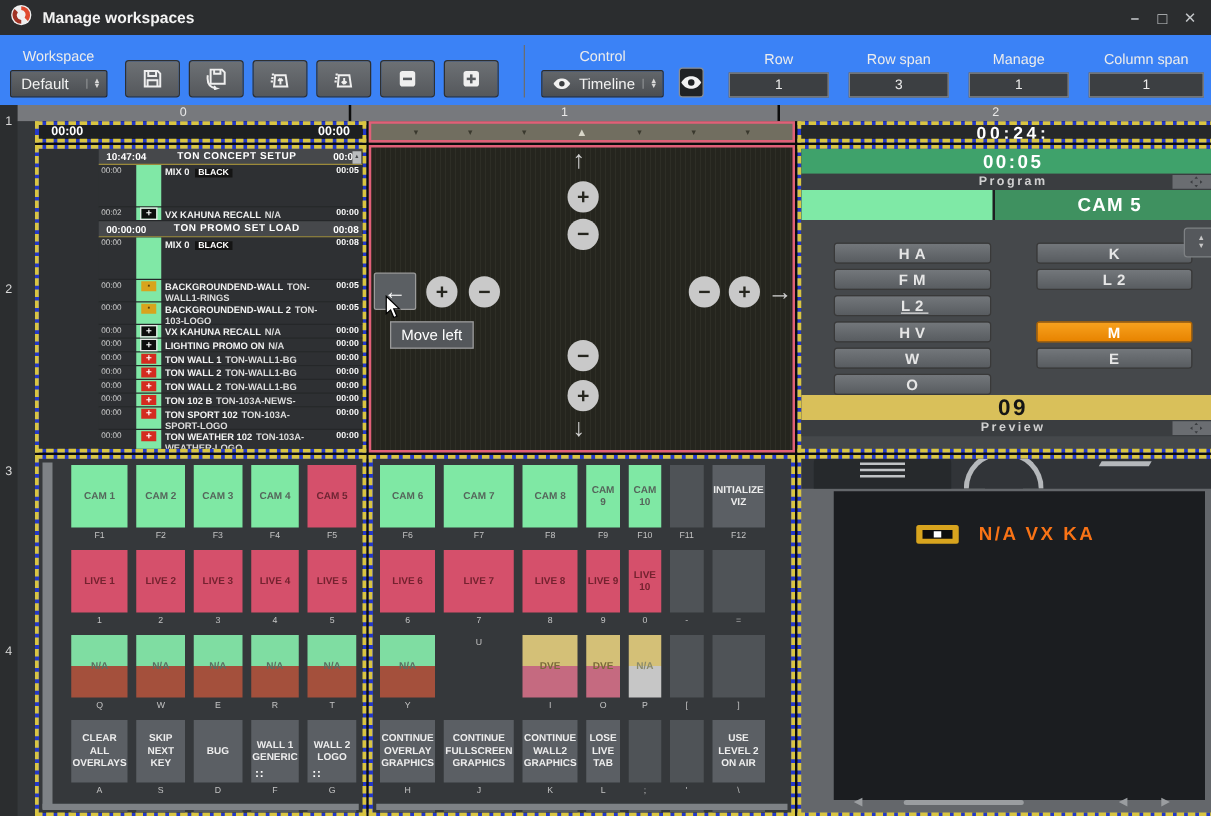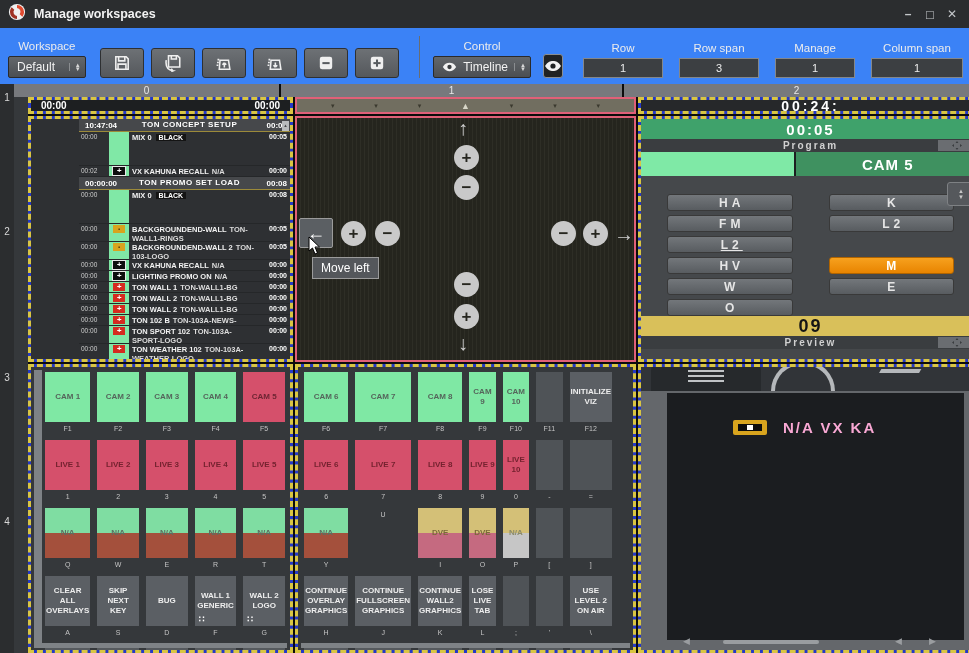--- a/index.html
+++ b/index.html
@@ -125,21 +125,21 @@
     border-radius:3px; color:#e6e6e6; font-size:12px; font-weight:bold; letter-spacing:4px;
     text-indent:4px; display:flex; align-items:center; justify-content:center; }
   .pkey.active { background:linear-gradient(#f7a11e,#e88400); border-color:#b06400; color:#fff; }
   .pkey.underline { text-decoration:underline; }
   .pkey.ghost { visibility:hidden; }
   .pvbar { height:20px; margin-top:0; background:#d9c05a; color:#151515; font-size:18px;
     font-weight:800; letter-spacing:2px; display:flex; align-items:center; justify-content:center; flex:none; }
   
   .bpanel { background-color:#35383b; }
   .bgrid { position:absolute; inset:0; display:grid; gap:6px 7px; overflow:hidden; }
-  .bgrid.l { grid-template-columns:repeat(5,1fr); padding:5px 5px 0 14px; }
+  .bgrid.l { grid-template-columns:repeat(5,1fr); padding:5px 5px 0 26px; }
   .bgrid.r { grid-template-columns:repeat(7,1fr); padding:5px 21px 0 6px; }
   .bcell {}
   .bbtn { height:50px; display:flex; align-items:center; justify-content:center; text-align:center;
     font-size:8px; font-weight:bold; line-height:1.25; padding:1px; position:relative; color:#e8e8e8; }
   .bkey { height:12px; display:flex; align-items:center; justify-content:center; font-size:7px; color:#c4c4c4; }
   .cam { background:#7fe8a4; color:#55655b; }
   .camred { background:#d5506b; color:#6e2533; }
   .live { background:#d5506b; color:#74222f; }
   .na { background:linear-gradient(#7fdda2 50%,#a4503c 50%); color:#5c6e62; }
   .live2 { background:#cb667b; color:#7c3242; }
@@ -161,21 +161,21 @@
   .ham i { display:block; height:2px; background:#c0c3c6; margin:3px 0; }
   .vt-search { width:64px; height:30px; border:4px solid #b5b8bb; border-bottom:none;
     border-radius:30px 30px 0 0; margin-top:14px; }
   .vt-edit { width:40px; height:22px; border-top:4px solid #b5b8bb; transform:skewX(-30deg); margin-left:30px; }
   .viz-screen { margin:2px 16px 0 26px; height:247px; background:#1b1d20; overflow:hidden; }
   .viz-msg { display:flex; align-items:center; gap:16px; padding:26px 0 0 66px; }
   .fader-icon { width:34px; height:15px; background:#d8a41e; border-radius:2px; flex:none;
     display:flex; align-items:center; justify-content:center; }
   .fader-icon .bar { width:24px; height:7px; background:#0d0d0d; position:relative; }
   .fader-icon .bar::after { content:""; position:absolute; left:9px; top:1px; width:6px; height:5px; background:#fff; }
-  .viz-text { font-size:15px; font-weight:bold; letter-spacing:2px; color:#f9a8d4; white-space:nowrap; }
+  .viz-text { font-size:15px; font-weight:bold; letter-spacing:2px; color:#f97316; white-space:nowrap; }
   .viz-scroll { position:absolute; left:6px; right:6px; bottom:2px; height:13px; color:#9a9da0; font-size:9px; }
   .vs-left { position:absolute; left:36px; top:1px; } .vs-left::before{content:"\25C0";}
   .vs-bar { position:absolute; left:76px; top:5px; width:96px; height:4px; background:#9a9da0; border-radius:2px; }
   .vs-prev { position:absolute; right:72px; top:1px; } .vs-prev::before{content:"\25C0";}
   .vs-next { position:absolute; right:38px; top:1px; } .vs-next::before{content:"\25B6";}
 </style>
 </head>
 <body>
 
 <div class="titlebar">

